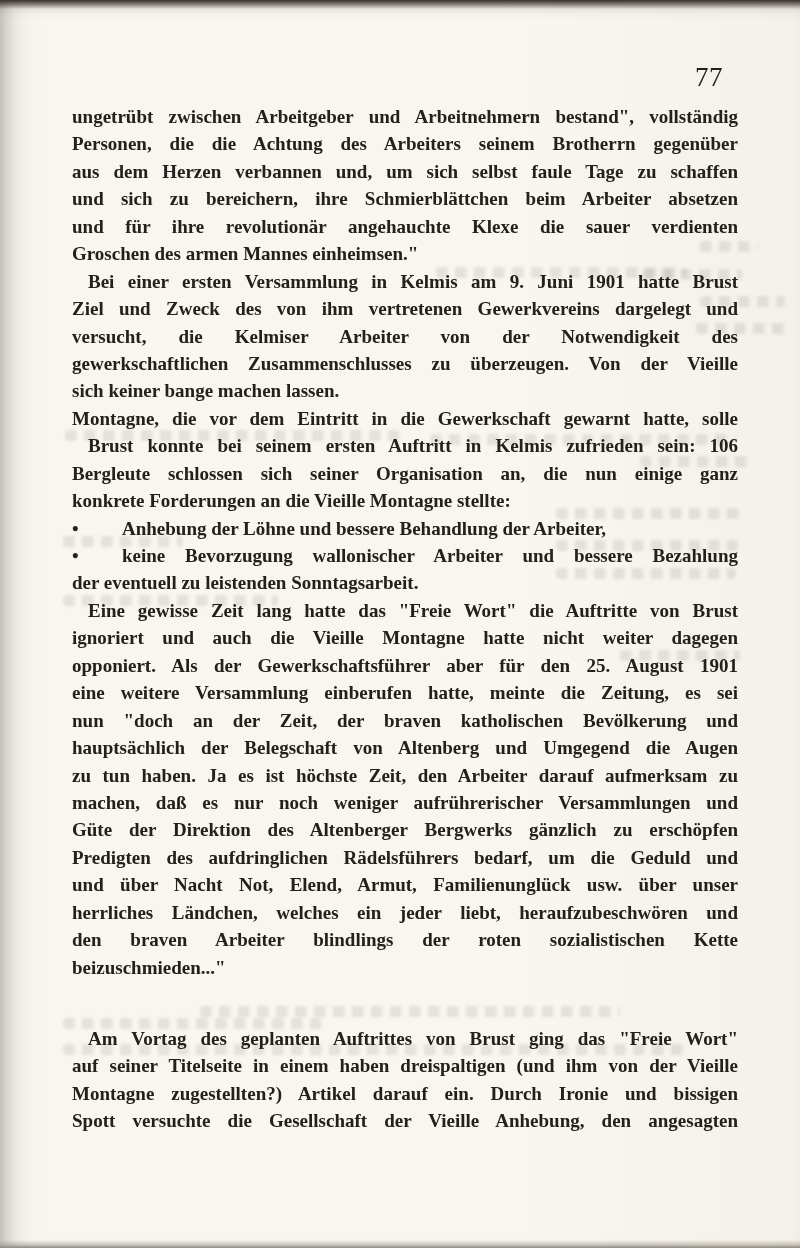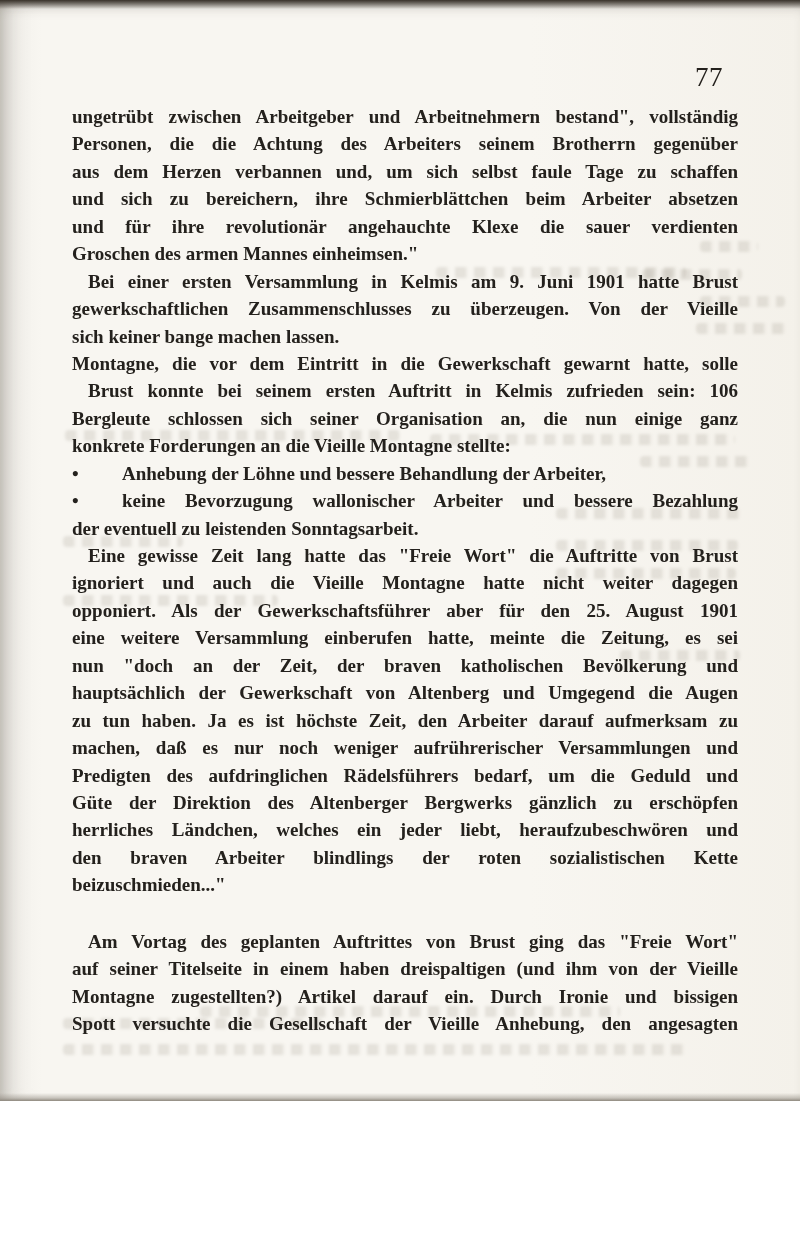--- a/index.html
+++ b/index.html
@@ -5,21 +5,21 @@
   :root{
     --paper:#f8f6f1; --ink:#24211d; --edge-top:#39332b; --edge-bottom:#8f897f;
   }
   html,body{margin:0;padding:0;}
   body{
     width:800px;height:1248px;overflow:hidden;
     font-family:"Liberation Serif","DejaVu Serif",serif;
     background:#fff;
   }
   .scan{
-    position:relative;width:800px;height:1101px;
+    position:relative;width:800px;height:1248px;
     background:linear-gradient(90deg,#e9e7e1 0px,#f3f1ec 12px,var(--paper) 42px,var(--paper) 66%,#f4f1ea 100%);
     box-shadow:inset 20px 0 24px -16px rgba(95,88,76,.38), inset 0 14px 16px -12px rgba(50,44,36,.45);
   }
   .edge-top{
     position:absolute;top:0;left:0;right:0;height:9px;
     background:linear-gradient(180deg,var(--edge-top) 0px,rgba(57,51,43,.55) 4px,rgba(57,51,43,0) 100%);
   }
   .edge-bottom{
     position:absolute;bottom:0;left:0;right:0;height:8px;
     background:linear-gradient(0deg,var(--edge-bottom) 0px,rgba(143,137,127,.45) 3px,rgba(143,137,127,0) 100%);
@@ -33,21 +33,21 @@
     font-size:19px;color:var(--ink);
   }
   .line{
     height:27.45px;line-height:27.45px;
     text-align:justify;text-align-last:left;
     white-space:normal;
     font-weight:bold;
   }
   .line.j{text-align-last:justify;}
   .line.ind{text-indent:16px;}
-  .line.gap{margin-top:29px;}
+  .line.gap{margin-top:44px;}
   .line.bullet{padding-left:50px;position:relative;text-indent:0;}
   .bchar{position:absolute;left:0;top:0;}
   .ghosts{position:absolute;inset:0;pointer-events:none;}
   .g{
     position:absolute;height:11px;border-radius:4px;
     filter:blur(1.4px);opacity:.26;
     background:repeating-linear-gradient(90deg,
       rgba(134,126,111,.65) 0px, rgba(134,126,111,.65) 10px,
       rgba(134,126,111,0) 13px, rgba(134,126,111,0) 19px);
   }
@@ -83,39 +83,42 @@
   <div class="pagenum">77</div>
 
   <div class="body-text" id="text-block">
       <div class="line j">ungetrübt zwischen Arbeitgeber und Arbeitnehmern bestand", vollständig</div>
       <div class="line j">Personen, die die Achtung des Arbeiters seinem Brotherrn gegenüber</div>
       <div class="line j">aus dem Herzen verbannen und, um sich selbst faule Tage zu schaffen</div>
       <div class="line j">und sich zu bereichern, ihre Schmierblättchen beim Arbeiter absetzen</div>
       <div class="line j">und für ihre revolutionär angehauchte Klexe die sauer verdienten</div>
       <div class="line">Groschen des armen Mannes einheimsen."</div>
       <div class="line j ind">Bei einer ersten Versammlung in Kelmis am 9. Juni 1901 hatte Brust</div>
+      <div class="line j">Ziel und Zweck des von ihm vertretenen Gewerkvereins dargelegt und</div>
+      <div class="line j">versucht, die Kelmiser Arbeiter von der Notwendigkeit des</div>
       <div class="line j">gewerkschaftlichen Zusammenschlusses zu überzeugen. Von der Vieille</div>
       <div class="line">sich keiner bange machen lassen.</div>
       <div class="line j">Montagne, die vor dem Eintritt in die Gewerkschaft gewarnt hatte, solle</div>
       <div class="line j ind">Brust konnte bei seinem ersten Auftritt in Kelmis zufrieden sein: 106</div>
       <div class="line j">Bergleute schlossen sich seiner Organisation an, die nun einige ganz</div>
       <div class="line">konkrete Forderungen an die Vieille Montagne stellte:</div>
       <div class="line bullet"><span class="bchar">•</span><span>Anhebung der Löhne und bessere Behandlung der Arbeiter,</span></div>
       <div class="line j bullet"><span class="bchar">•</span><span>keine Bevorzugung wallonischer Arbeiter und bessere Bezahlung</span></div>
       <div class="line">der eventuell zu leistenden Sonntagsarbeit.</div>
       <div class="line j ind">Eine gewisse Zeit lang hatte das "Freie Wort" die Auftritte von Brust</div>
       <div class="line j">ignoriert und auch die Vieille Montagne hatte nicht weiter dagegen</div>
       <div class="line j">opponiert. Als der Gewerkschaftsführer aber für den 25. August 1901</div>
       <div class="line j">eine weitere Versammlung einberufen hatte, meinte die Zeitung, es sei</div>
       <div class="line j">nun "doch an der Zeit, der braven katholischen Bevölkerung und</div>
-      <div class="line j">hauptsächlich der Gewerkschaft von Altenberg und Umgegend die Augen</div>
+      <div class="line j">hauptsächlich der Belegschaft von Altenberg und Umgegend die Augen</div>
       <div class="line j">zu tun haben. Ja es ist höchste Zeit, den Arbeiter darauf aufmerksam zu</div>
       <div class="line j">machen, daß es nur noch weniger aufrührerischer Versammlungen und</div>
+      <div class="line j">Güte der Direktion des Altenberger Bergwerks gänzlich zu erschöpfen</div>
       <div class="line j">Predigten des aufdringlichen Rädelsführers bedarf, um die Geduld und</div>
-      <div class="line j">Güte der Direktion des Altenberger Bergwerks gänzlich zu erschöpfen</div>
+      <div class="line j">und über Nacht Not, Elend, Armut, Familienunglück usw. über unser</div>
       <div class="line j">herrliches Ländchen, welches ein jeder liebt, heraufzubeschwören und</div>
       <div class="line j">den braven Arbeiter blindlings der roten sozialistischen Kette</div>
       <div class="line">beizuschmieden..."</div>
       <div class="line j ind gap">Am Vortag des geplanten Auftrittes von Brust ging das "Freie Wort"</div>
       <div class="line j">auf seiner Titelseite in einem haben dreispaltigen (und ihm von der Vieille</div>
       <div class="line j">Montagne zugestellten?) Artikel darauf ein. Durch Ironie und bissigen</div>
       <div class="line j">Spott versuchte die Gesellschaft der Vieille Anhebung, den angesagten</div>
     </div>
 
 </div>

